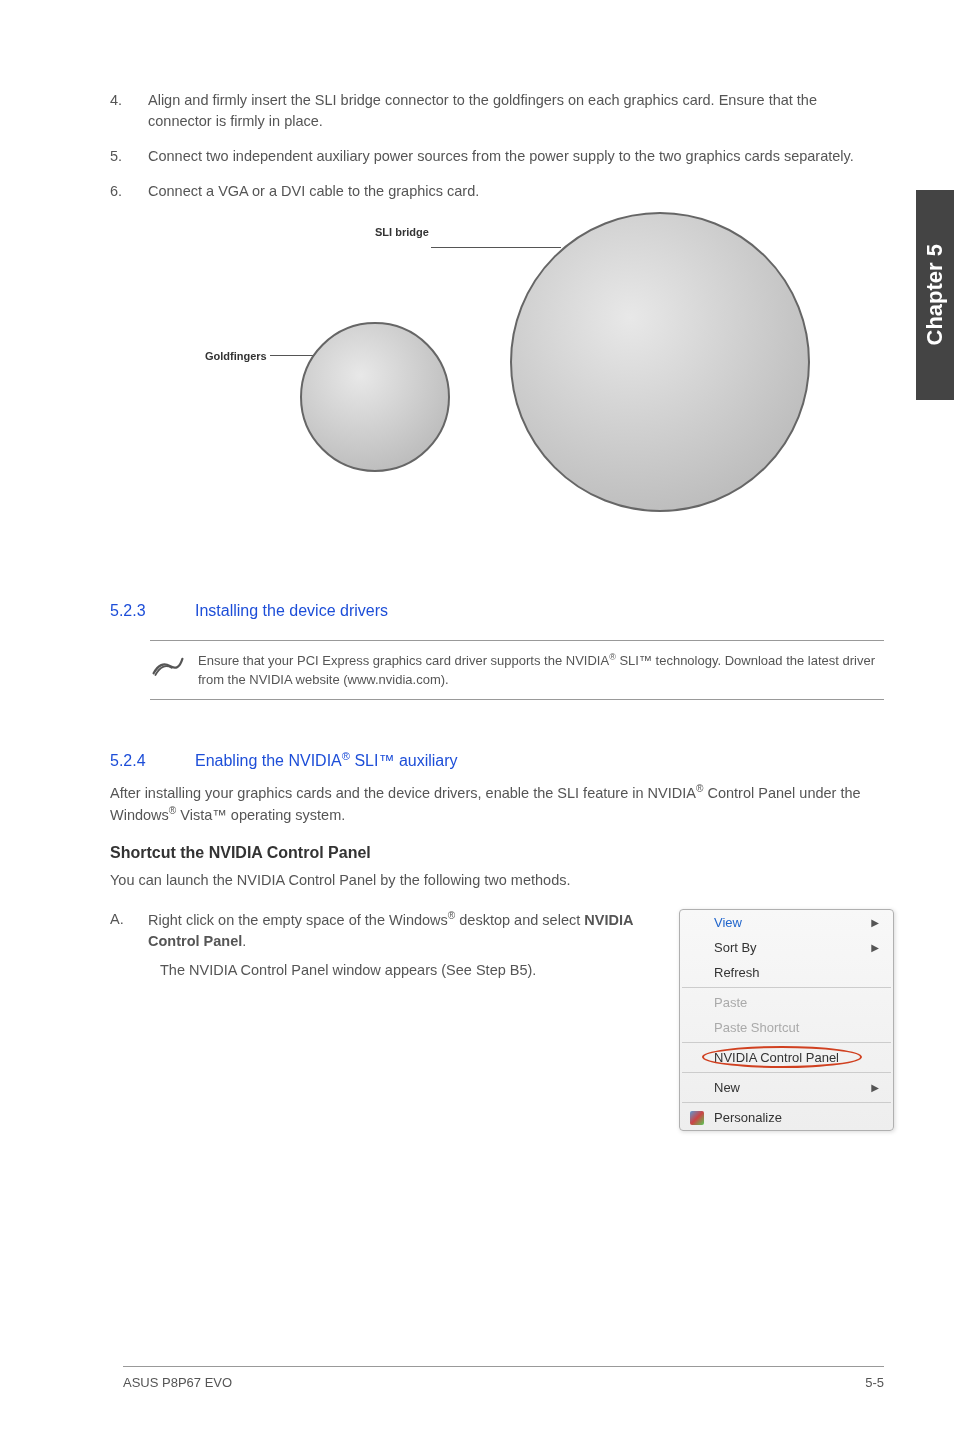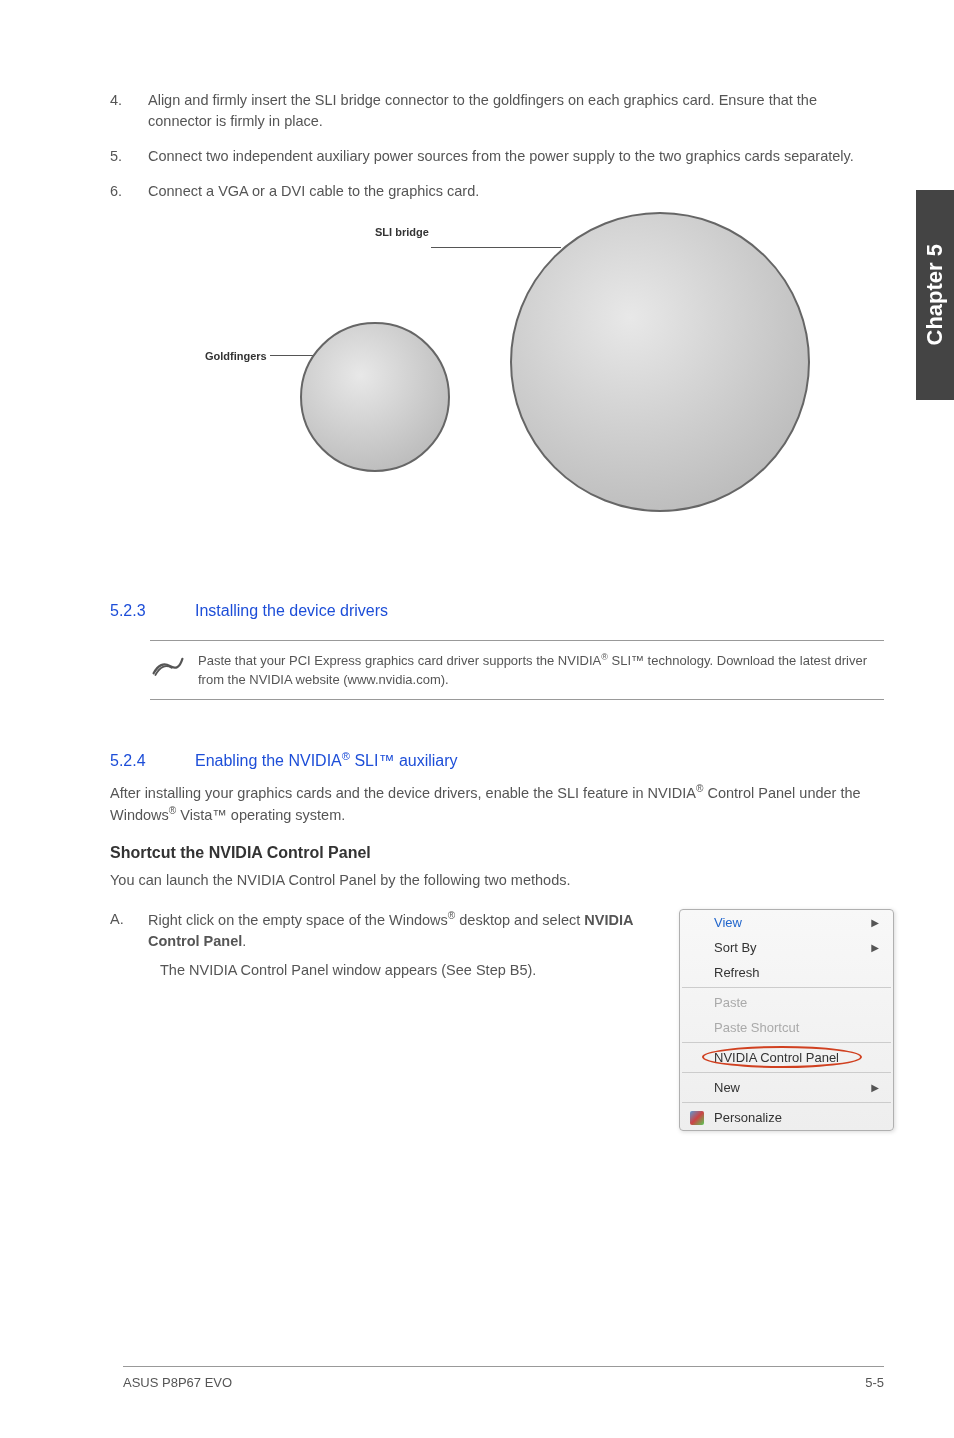--- a/index.html
+++ b/index.html
@@ -326,21 +326,21 @@
 
 
   <div class="note-box">
     <div class="note-icon">
       <svg viewBox="0 0 40 28">
         <path d="M 4 22 Q 12 8, 22 14 Q 32 20, 36 6" stroke="#555" stroke-width="2.5" fill="none" stroke-linecap="round"></path>
         <path d="M 6 24 Q 14 10, 24 16" stroke="#555" stroke-width="2" fill="none" stroke-linecap="round"></path>
       </svg>
     </div>
     <div class="note-text">
-      <span>Paste that your PCI Express graphics card driver supports the NVIDIA</span><span class="sup">®</span><span> SLI™ technology. Download the latest driver from the NVIDIA website (www.nvidia.com).</span>
+      <span>Ensure that your PCI Express graphics card driver supports the NVIDIA</span><span class="sup">®</span><span> SLI™ technology. Download the latest driver from the NVIDIA website (www.nvidia.com).</span>
     </div>
   </div>
 
   <h2 class="section">
     <span class="sec-num">5.2.4</span><span>Enabling the NVIDIA</span><span class="sup">®</span><span> SLI™ auxiliary</span>
   </h2>
 
   <p class="body-text">
     <span>After installing your graphics cards and the device drivers, enable the SLI feature in NVIDIA</span><span class="sup">®</span><span> Control Panel under the Windows</span><span class="sup">®</span><span> Vista™ operating system.</span>
   </p>

